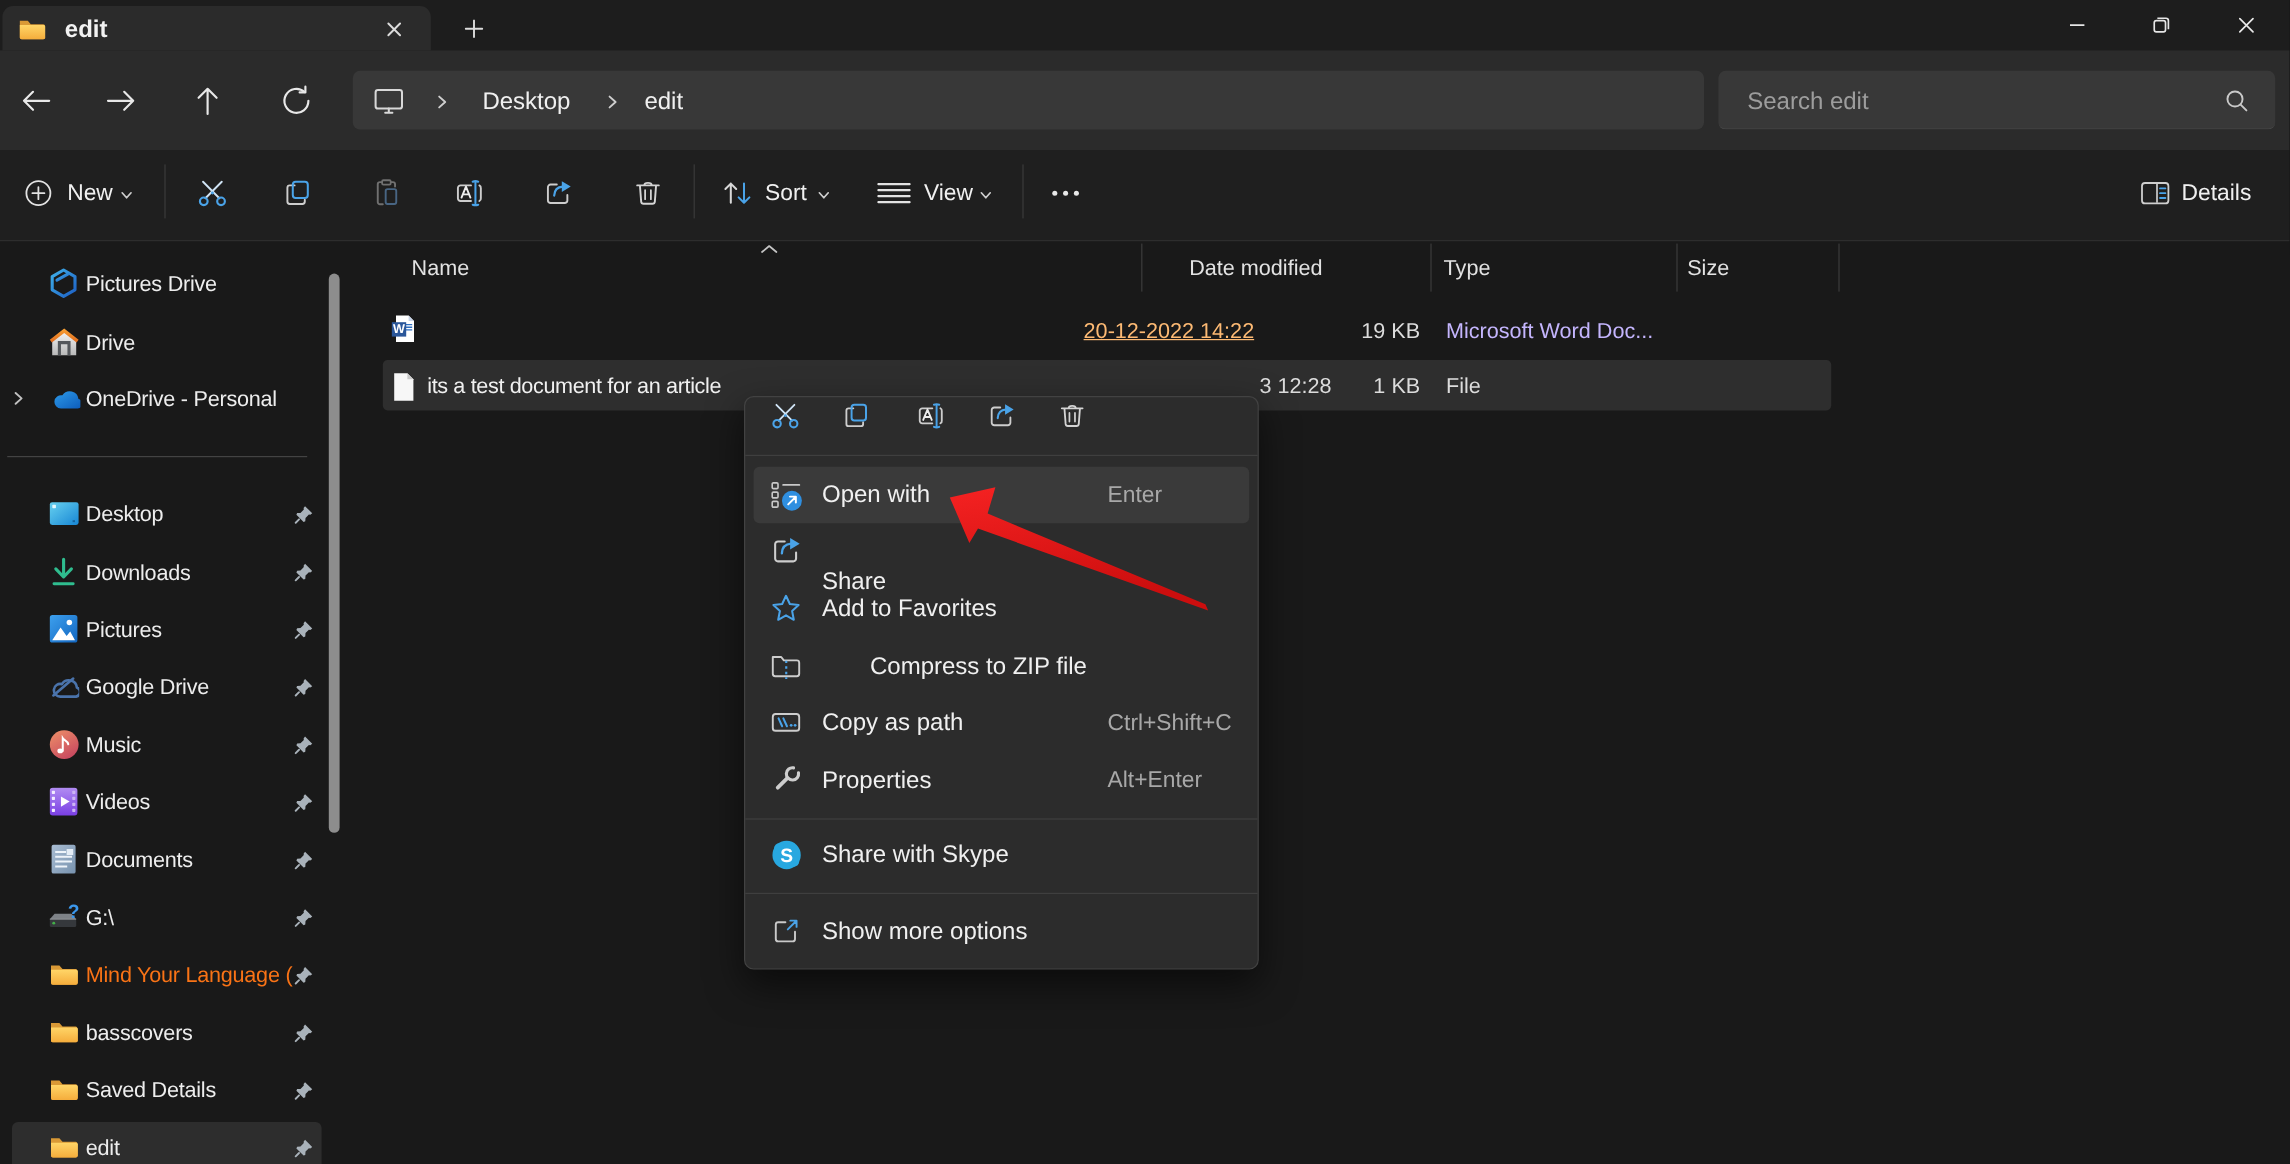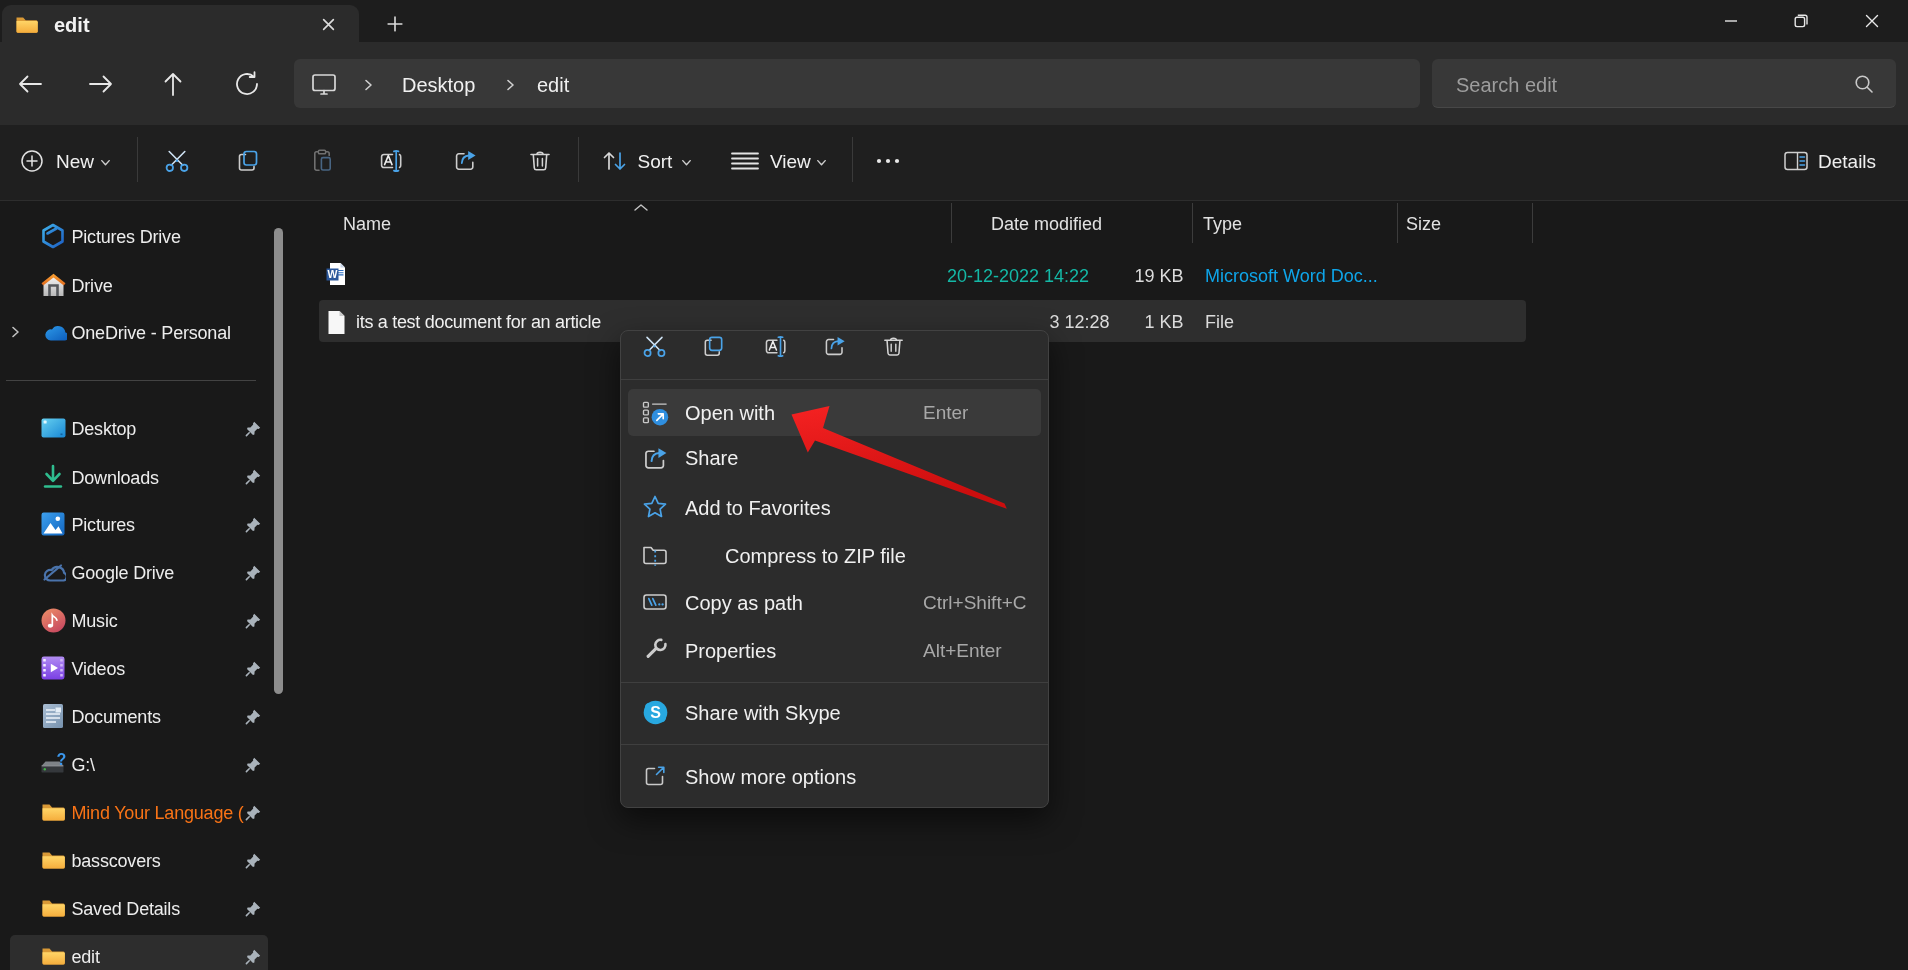--- a/index.html
+++ b/index.html
@@ -510,22 +510,22 @@
 <div class="vsep" style="left:1531.8px;top:203px;height:40px;background:#3c3c3c;"></div>
 <div style="position:absolute;left:326.0px;top:262.0px;width:20px;height:24px;display:flex;align-items:center;justify-content:center;">
       <svg width="20" height="24" viewBox="0 0 20 24">
 <path d="M4 1 H14.5 L19 5.5 V23 H4 Z" fill="#fff"></path>
 <path d="M14.5 1 L19 5.5 H14.5 Z" fill="#c8d4e8"></path>
 <path d="M11.5 8.5 h6 M11.5 10.7 h6 M11.5 12.9 h6" stroke="#2f6fc1" stroke-width="1.1"></path>
 <rect x="0.5" y="6.5" width="12" height="12" fill="#2b579a"></rect>
 <text x="6.5" y="15.8" text-anchor="middle" font-family="Liberation Sans, sans-serif" font-size="10.5" font-weight="bold" fill="#fff">W</text>
 </svg>
     </div>
-<div style="position:absolute;left:947px;top:275.5px;transform:translateY(-50%);font-size:18px;color:#14b8a6;font-weight:400;letter-spacing:0px;white-space:nowrap;">20-12-2022 14:22</div>
-<div style="position:absolute;left:1205px;top:275.5px;transform:translateY(-50%);font-size:18px;color:#0ea5e9;font-weight:400;letter-spacing:0px;white-space:nowrap;">Microsoft Word Doc...</div>
+<div style="position:absolute;left:903px;top:275.5px;transform:translateY(-50%);font-size:18px;color:#fdba74;font-weight:400;letter-spacing:0px;white-space:nowrap;text-decoration:underline;">20-12-2022 14:22</div>
+<div style="position:absolute;left:1205px;top:275.5px;transform:translateY(-50%);font-size:18px;color:#c4b5fd;font-weight:400;letter-spacing:0px;white-space:nowrap;">Microsoft Word Doc...</div>
 <div style="position:absolute;right:388.5px;top:275.5px;transform:translateY(-50%);font-size:18px;color:#dcdcdc;white-space:nowrap;">19 KB</div>
 <div style="position:absolute;left:319px;top:300px;width:1207px;height:42px;background:#2e2e2e;border-radius:4px;"></div>
 <div style="position:absolute;left:327.0px;top:309.5px;width:19px;height:25px;display:flex;align-items:center;justify-content:center;">
       <svg width="19" height="25" viewBox="0 0 19 25">
 <path d="M1.5 1 H12.5 L17.5 6 V24 H1.5 Z" fill="#f7f7f7"></path>
 <path d="M12.5 1 L17.5 6 H12.5 Z" fill="#c9c9c9"></path>
 </svg>
     </div>
 <div style="position:absolute;left:356px;top:322px;transform:translateY(-50%);font-size:18px;color:#f0f0f0;font-weight:400;letter-spacing:-0.3px;white-space:nowrap;">its a test document for an article</div>
 <div style="position:absolute;left:1049.5px;top:322px;transform:translateY(-50%);font-size:18px;color:#dcdcdc;font-weight:400;letter-spacing:0px;white-space:nowrap;">3 12:28</div>
@@ -582,21 +582,21 @@
     </div>
     <div style="position:absolute;left:685px;top:413.3px;transform:translateY(-50%);font-size:20px;color:#f0f0f0;font-weight:400;letter-spacing:0px;white-space:nowrap;">Open with</div>
     <div style="position:absolute;left:923px;top:413.3px;transform:translateY(-50%);font-size:19px;color:#a8a8a8;font-weight:400;letter-spacing:0px;white-space:nowrap;">Enter</div>
 <div style="position:absolute;left:641.0px;top:444.5px;width:28px;height:28px;display:flex;align-items:center;justify-content:center;">
       <svg width="28" height="28" viewBox="0 0 26 26">
 <path d="M12 5.8 H6.8 a2.2 2.2 0 0 0 -2.2 2.2 V19 a2.2 2.2 0 0 0 2.2 2.2 H18.6 a2.2 2.2 0 0 0 2.2 -2.2 v-4.6" stroke="#cdcdcd" stroke-width="1.6" fill="none" stroke-linecap="round"></path>
 <path d="M9.8 15 c0.2 -4.6 3 -7.2 7.2 -7.5" stroke="#4aa3e8" stroke-width="1.8" fill="none" stroke-linecap="round"></path>
 <path d="M16.2 3 L23.6 7.5 L16.2 12 Z" fill="#4aa3e8"></path>
 </svg>
     </div>
-    <div style="position:absolute;left:685px;top:458px;transform:translateY(-50%);font-size:20px;color:#f0f0f0;font-weight:400;letter-spacing:0px;white-space:nowrap;text-align:right;">Share</div>
+    <div style="position:absolute;left:685px;top:485px;transform:translateY(-50%);font-size:20px;color:#f0f0f0;font-weight:400;letter-spacing:0px;white-space:nowrap;text-align:right;">Share</div>
 <div style="position:absolute;left:641.0px;top:492.8px;width:28px;height:28px;display:flex;align-items:center;justify-content:center;">
       <svg width="28" height="28" viewBox="0 0 28 28">
 <path d="M14 3.5 L17.2 10.3 L24.5 11.2 L19.1 16.2 L20.5 23.5 L14 19.8 L7.5 23.5 L8.9 16.2 L3.5 11.2 L10.8 10.3 Z" stroke="#4aa3e8" stroke-width="1.7" fill="none" stroke-linejoin="round"></path>
 </svg>
     </div>
     <div style="position:absolute;left:685px;top:507.8px;transform:translateY(-50%);font-size:20px;color:#f0f0f0;font-weight:400;letter-spacing:0px;white-space:nowrap;">Add to Favorites</div>
 <div style="position:absolute;left:641.0px;top:540.5px;width:28px;height:28px;display:flex;align-items:center;justify-content:center;">
       <svg width="28" height="28" viewBox="0 0 28 28">
 <path d="M3 6.5 h7 l2.2 2.8 H23 a2 2 0 0 1 2 2 V20.5 a2 2 0 0 1 -2 2 H5 a2 2 0 0 1 -2 -2 Z" stroke="#cdcdcd" stroke-width="1.6" fill="none" stroke-linejoin="round"></path>
 <path d="M14.2 9.6 v2 m0 2.6 v2 m0 2.6 v2 m0 2.6 v1.4" stroke="#4aa3e8" stroke-width="1.8"></path>

